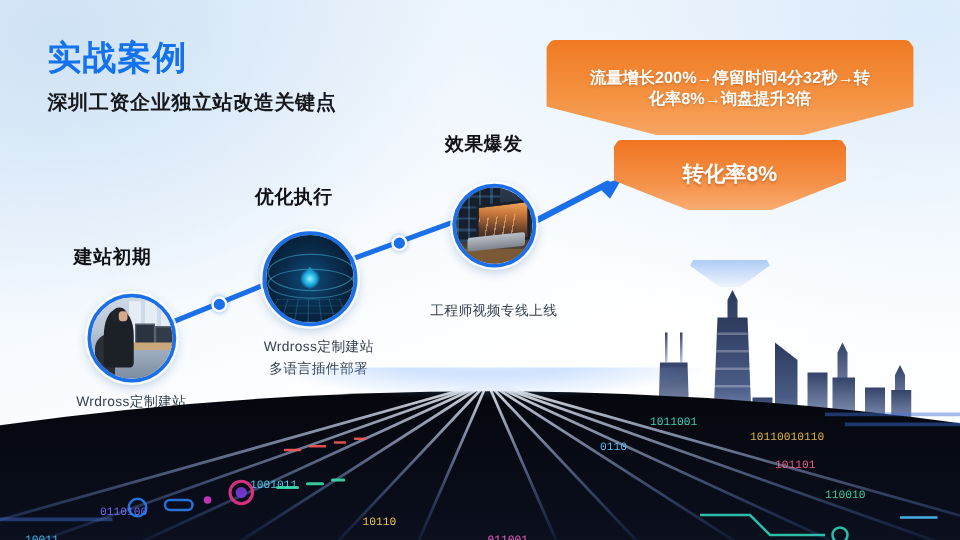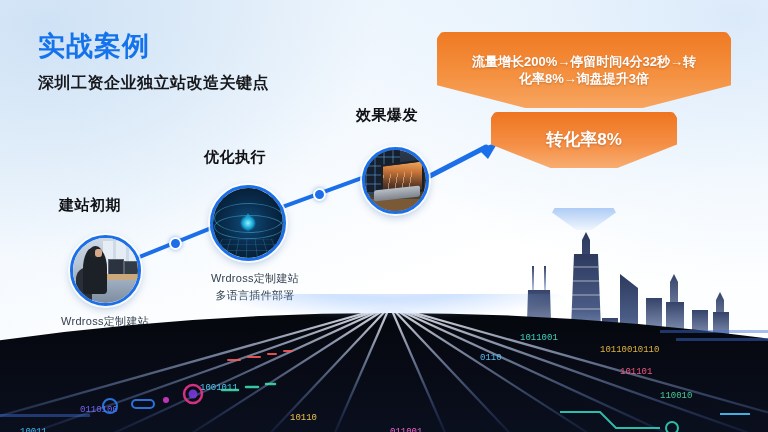--- a/index.html
+++ b/index.html
@@ -152,20 +152,21 @@
   <div class="step-label" style="left:356px;top:106px;">效果爆发</div>
   <div class="node" style="left:362px;top:147px;width:67px;height:67px;">
     <div class="inner ph-laptop">
       <div class="bgpanel"></div>
         <div class="deskw"></div>
       <div class="screen"></div>
         <div class="road"></div>
         <div class="base"></div>
     </div>
   </div>
+  <div class="cap" style="left:330px;top:241px;width:130px;">工程师视频专线上线</div>
 
   <div class="fseg" id="fseg1">流量增长200%→停留时间4分32秒→转化率8%→询盘提升3倍</div>
   <div class="fseg" id="fseg2">转化率8%</div>
   <div class="fseg" id="fseg4"></div>
 
   <svg id="city" viewBox="0 0 290 160" preserveAspectRatio="none">
     <defs>
       <linearGradient id="bg" x1="0" y1="0" x2="0" y2="1">
         <stop offset="0%" stop-color="#2d3a5e"></stop>
         <stop offset="55%" stop-color="#4a5c86"></stop>

